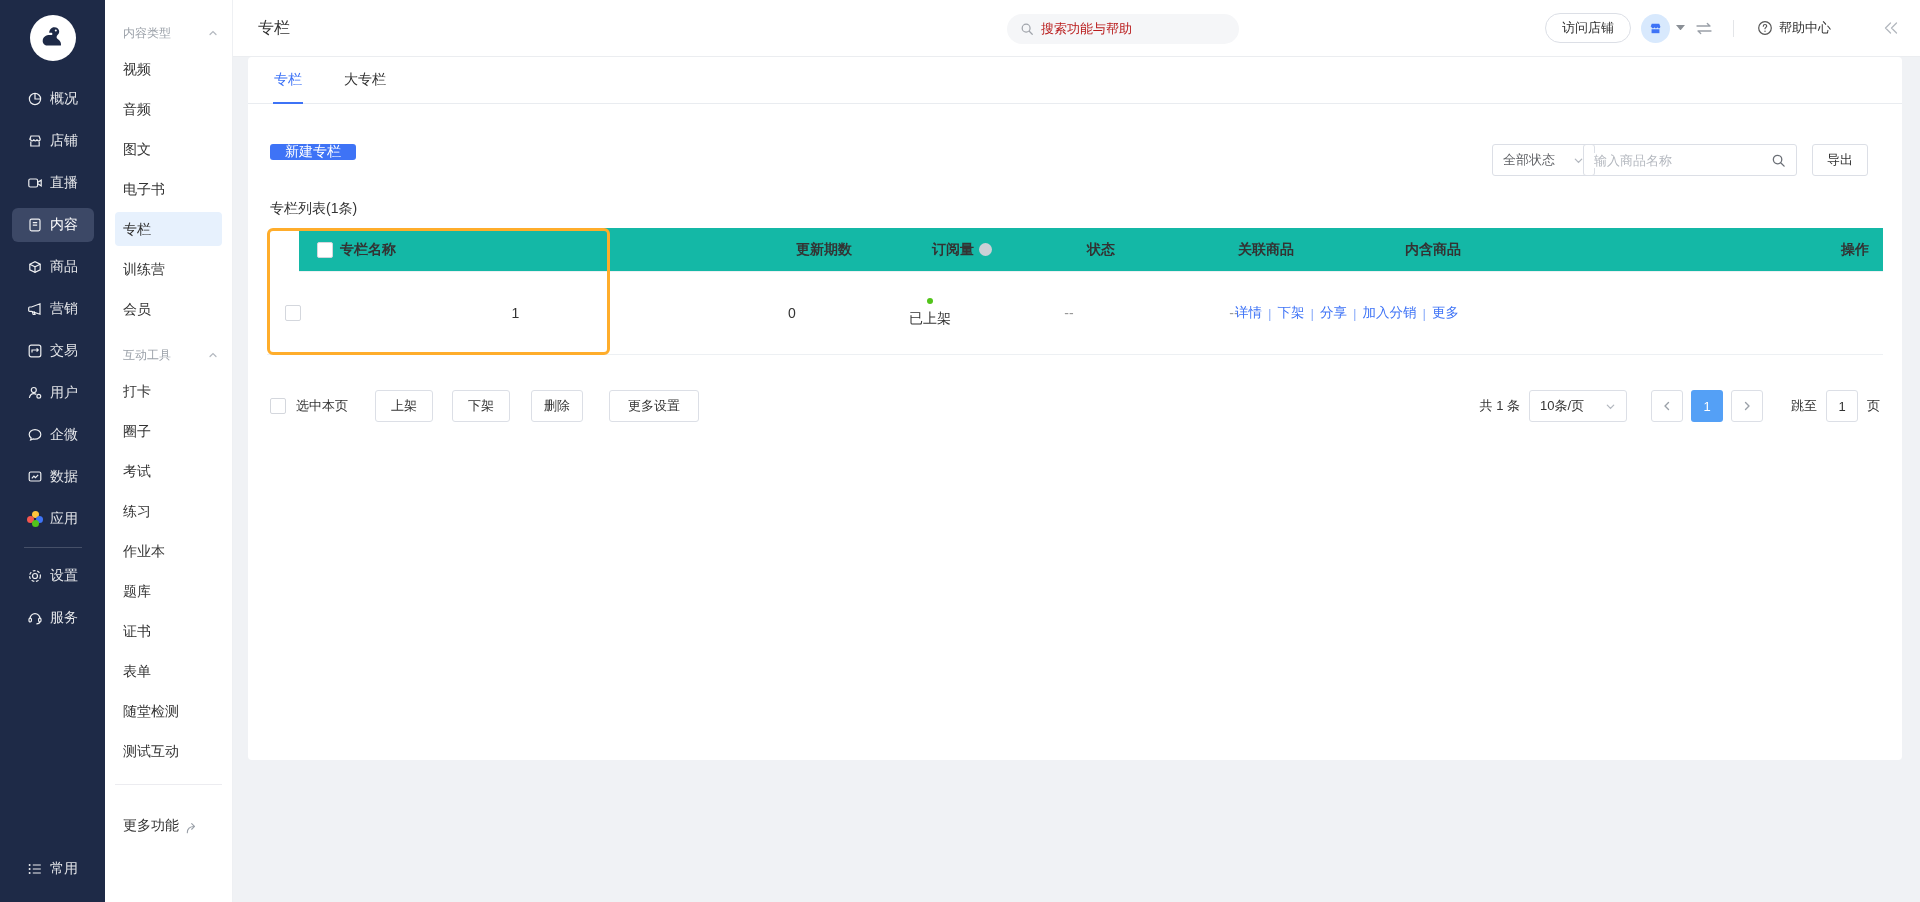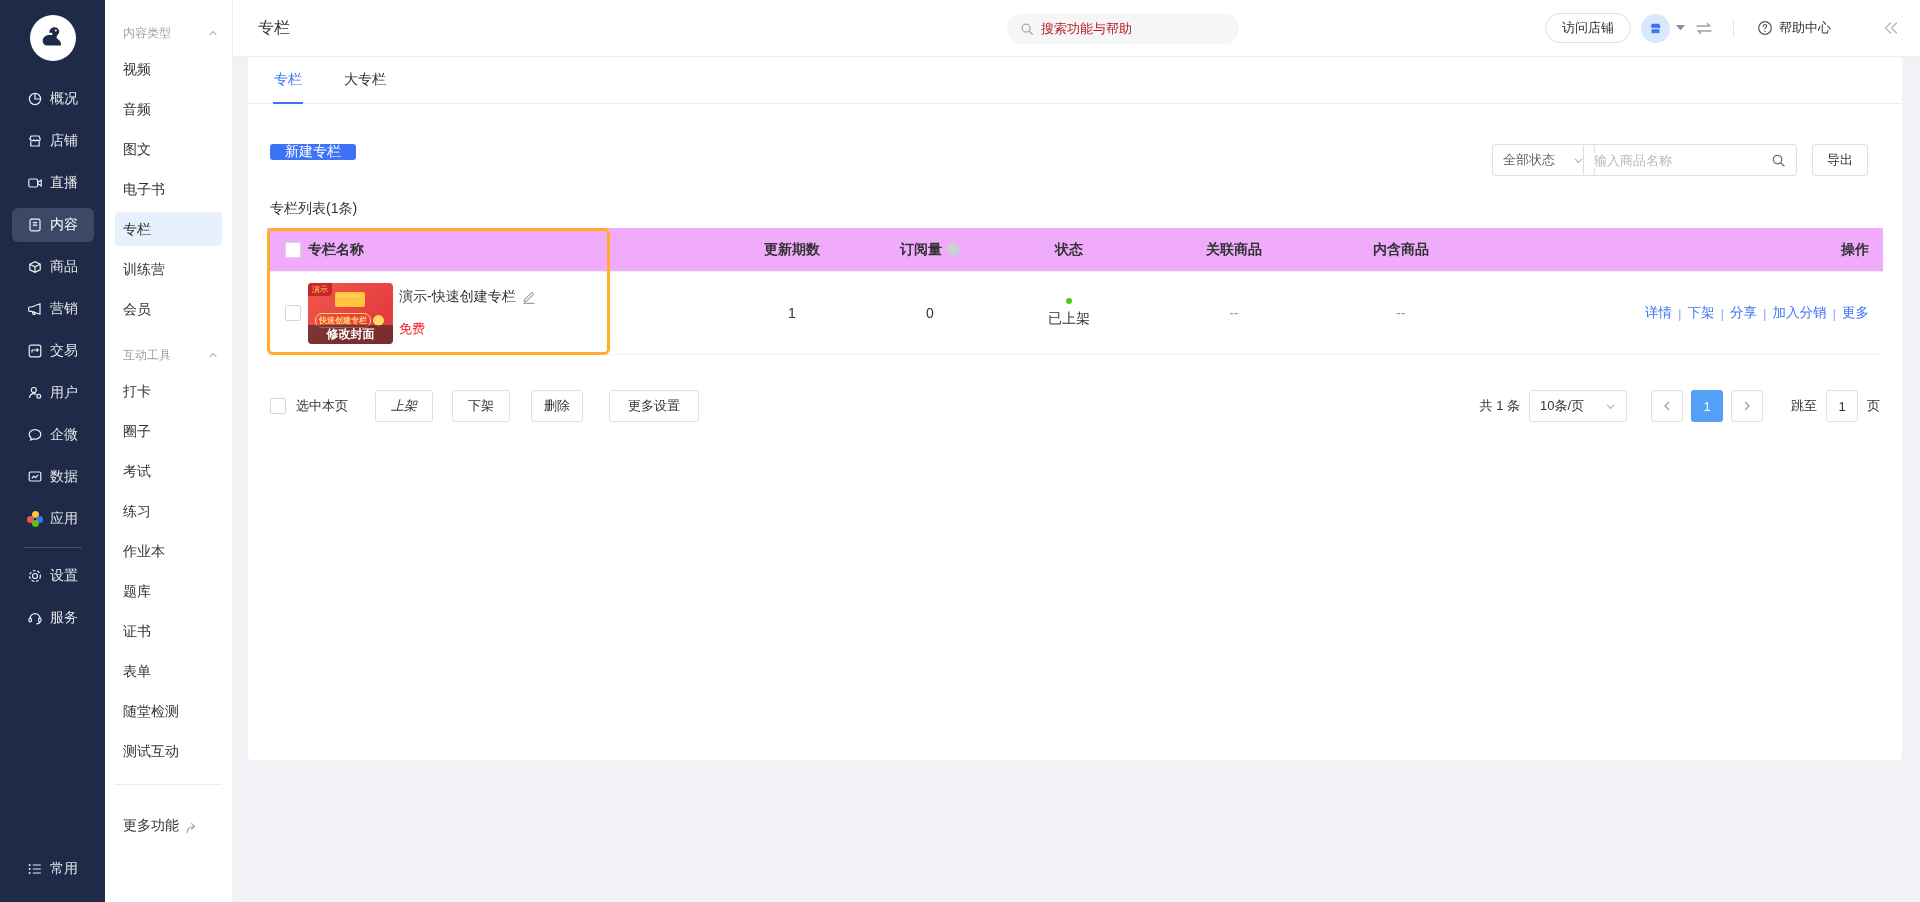--- a/index.html
+++ b/index.html
@@ -99,21 +99,21 @@
   .name-search input::placeholder { color:#b4b8bf; }
   .name-search .ic { width:15px; height:15px; color:#6b6f76; cursor:pointer; }
   .btn-export { position:absolute; left:1564px; top:87px; width:56px; height:32px; background:#fff;
     border:1px solid #dcdfe6; border-radius:3px; font-size:13px; color:#333; cursor:pointer;
     display:flex; align-items:center; justify-content:center; font-family:inherit; }
   .list-label { position:absolute; left:22px; top:143px; font-size:14px; color:#333; }
 
   
   .ptable { position:absolute; left:19px; right:19px; top:171px; }
   .tgrid { display:grid; grid-template-columns:41px 415px 138px 138px 140px 190px 144px 1fr; }
-  .thead { height:44px; background:#f0abfc; border-bottom:1px solid #edf0f3; font-weight:bold; }
+  .thead { height:44px; background:#14b8a6; border-bottom:1px solid #edf0f3; font-weight:bold;margin-left:32px; }
   .thead > div, .trow > div { display:flex; align-items:center; }
   .cell-c { justify-content:center; }
   .cell-r { justify-content:flex-end; padding-right:14px; }
   .trow { height:83px; border-bottom:1px solid #edf0f3; }
   .cbx { width:16px; height:16px; border:1px solid #d4d7dd; border-radius:2px; background:#fff;
     cursor:pointer; flex:none; }
   .thead .cbx, .trow .cbx { margin-left:11px; }
   .info-dot { width:13px; height:13px; border-radius:50%; background:#ccd0d6; margin-left:5px; }
 
   .cover { position:relative; width:85px; height:61px; border-radius:4px; overflow:hidden; flex:none;
@@ -145,21 +145,21 @@
   .guide-highlight { position:absolute; left:19px; top:171px; width:343px; height:127px;
     border:3px solid #FFAD2B; border-radius:6px; pointer-events:none; z-index:6; }
 
   
   .card-footer { position:absolute; left:22px; right:22px; top:333px; height:32px;
     display:flex; align-items:center; }
   .cf-label { margin-left:10px; font-size:13px; color:#333; }
   .cf-btn { height:32px; background:#fff; border:1px solid #dcdfe6; border-radius:3px;
     font-size:13px; color:#333; cursor:pointer; font-family:inherit;
     display:flex; align-items:center; justify-content:center; }
-  .b1 { width:58px; margin-left:27px;font-style:italic; } .b2 { width:58px; margin-left:19px; }
+  .b1 { width:58px; margin-left:27px; } .b2 { width:58px; margin-left:19px; }
   .b3 { width:52px; margin-left:21px; } .b4 { width:90px; margin-left:26px; }
   .pager { margin-left:auto; display:flex; align-items:center; }
   .pg-total { font-size:13px; color:#333; margin-right:9px; }
   .pg-size { width:98px; height:32px; border:1px solid #dcdfe6; border-radius:3px;
     display:flex; align-items:center; justify-content:space-between; padding:0 10px;
     font-size:13px; color:#333; cursor:pointer; margin-right:24px; }
   .pg-size .ic { width:11px; height:11px; color:#b3b8bf; }
   .pg-btn { width:32px; height:32px; border:1px solid #dcdfe6; border-radius:3px; background:#fff;
     display:flex; align-items:center; justify-content:center; color:#9aa0a8; cursor:pointer; }
   .pg-btn .ic { width:10px; height:10px; }
@@ -459,43 +459,20 @@
       <div class="cell-c">状态</div>
       <div class="cell-c">关联商品</div>
       <div class="cell-c">内含商品</div>
       <div class="cell-r">操作</div>
     </div>
 
     <div class="tgrid trow">
       <div class="cell-c">
           <span class="cbx"></span>
         </div>
-      <div>
-        <div class="cover">
-          <span class="cover-tag">演示</span>
-          <span class="cover-win"></span>
-          <span class="cover-pill">
-            <span>快速创建专栏</span>
-            <span class="cover-check">✓</span>
-          </span>
-          <span class="cover-bar">修改封面</span>
-        </div>
-        <div class="name-wrap">
-          <div class="name-line">
-            <span>演示-快速创建专栏</span>
-            <span class="ic">
-                <svg viewBox="0 0 14 14" fill="none" stroke="currentColor" stroke-width="1.1" stroke-linecap="round" stroke-linejoin="round">
-                  <path d="M2.6 9.6L9.3 2.9a1.3 1.3 0 011.8 1.8L4.4 11.4l-2.3.5.5-2.3z"></path>
-                  <path d="M2 13.4h10"></path>
-                </svg>
-              </span>
-          </div>
-          <div class="price">免费</div>
-        </div>
-      </div>
       <div class="cell-c">1</div>
       <div class="cell-c">0</div>
       <div class="cell-c">
         <span class="status-line">
           <span class="status-dot"></span>
           <span>已上架</span>
         </span>
       </div>
       <div class="cell-c dim">--</div>
       <div class="cell-c dim">--</div>

